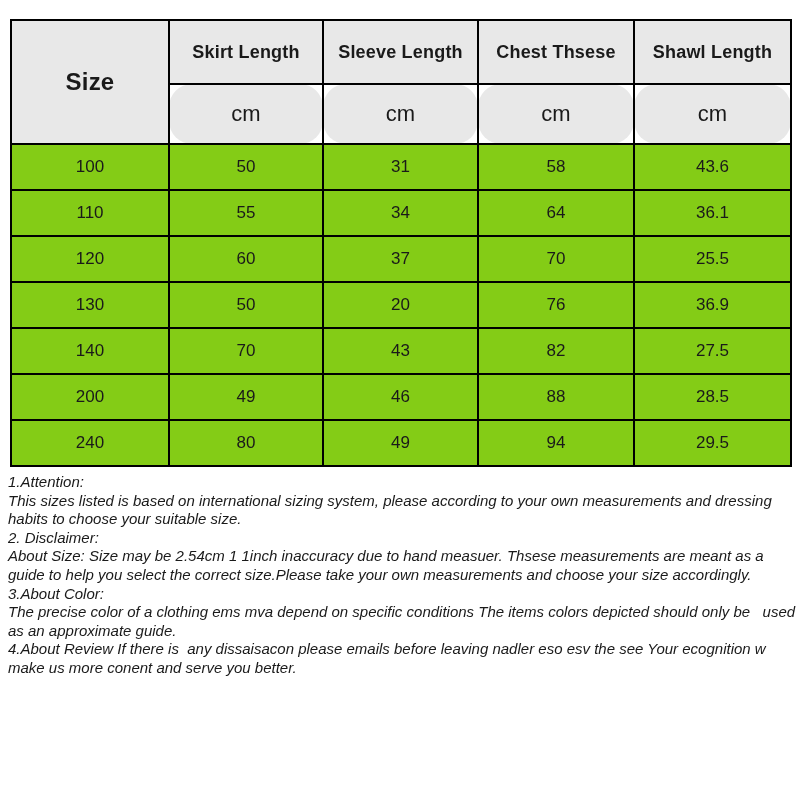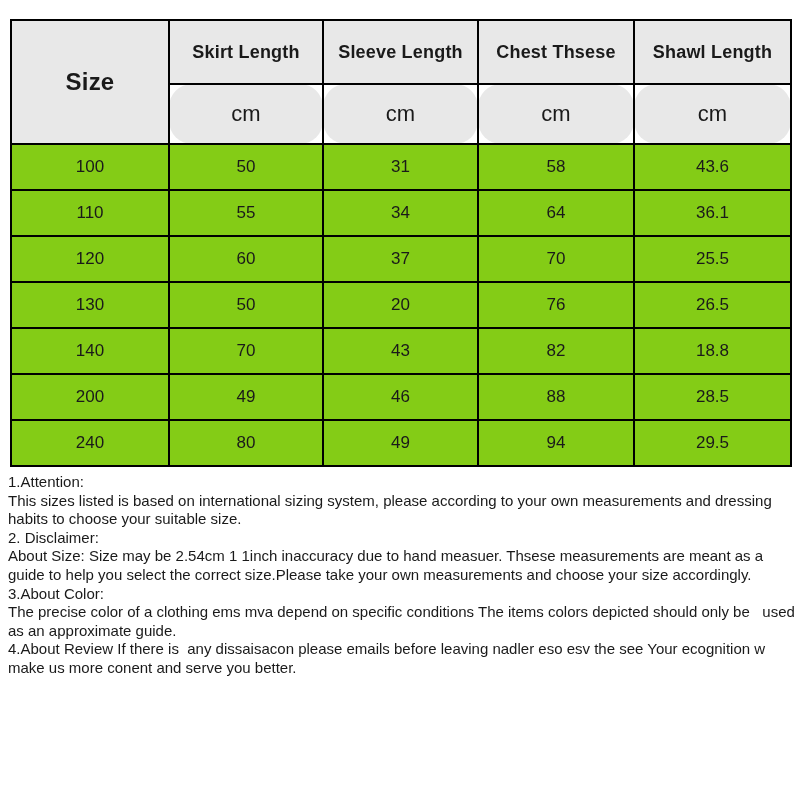--- a/index.html
+++ b/index.html
@@ -43,20 +43,21 @@
   .size-chart tbody td {
     height: 46px;
     font-size: 17px;
     background: #84cc16;
   }
   .notes {
     margin: 6px 0 0 8px;
     font-size: 15px;
     line-height: 18.6px;
     white-space: pre;
+    font-style: italic;
   }
   .note-line { height: 18.6px; }
 </style>
 </head>
 <body>
 
 <table class="size-chart">
   <colgroup>
     <col style="width:158px">
     <col style="width:154px">
@@ -99,28 +100,28 @@
         <td>60</td>
         <td>37</td>
         <td>70</td>
         <td>25.5</td>
       </tr>
       <tr>
         <td>130</td>
         <td>50</td>
         <td>20</td>
         <td>76</td>
-        <td>26.5</td>
+        <td>36.9</td>
       </tr>
       <tr>
         <td>140</td>
         <td>70</td>
         <td>43</td>
         <td>82</td>
-        <td>18.8</td>
+        <td>27.5</td>
       </tr>
       <tr>
         <td>200</td>
         <td>49</td>
         <td>46</td>
         <td>88</td>
         <td>28.5</td>
       </tr>
       <tr>
         <td>240</td>

